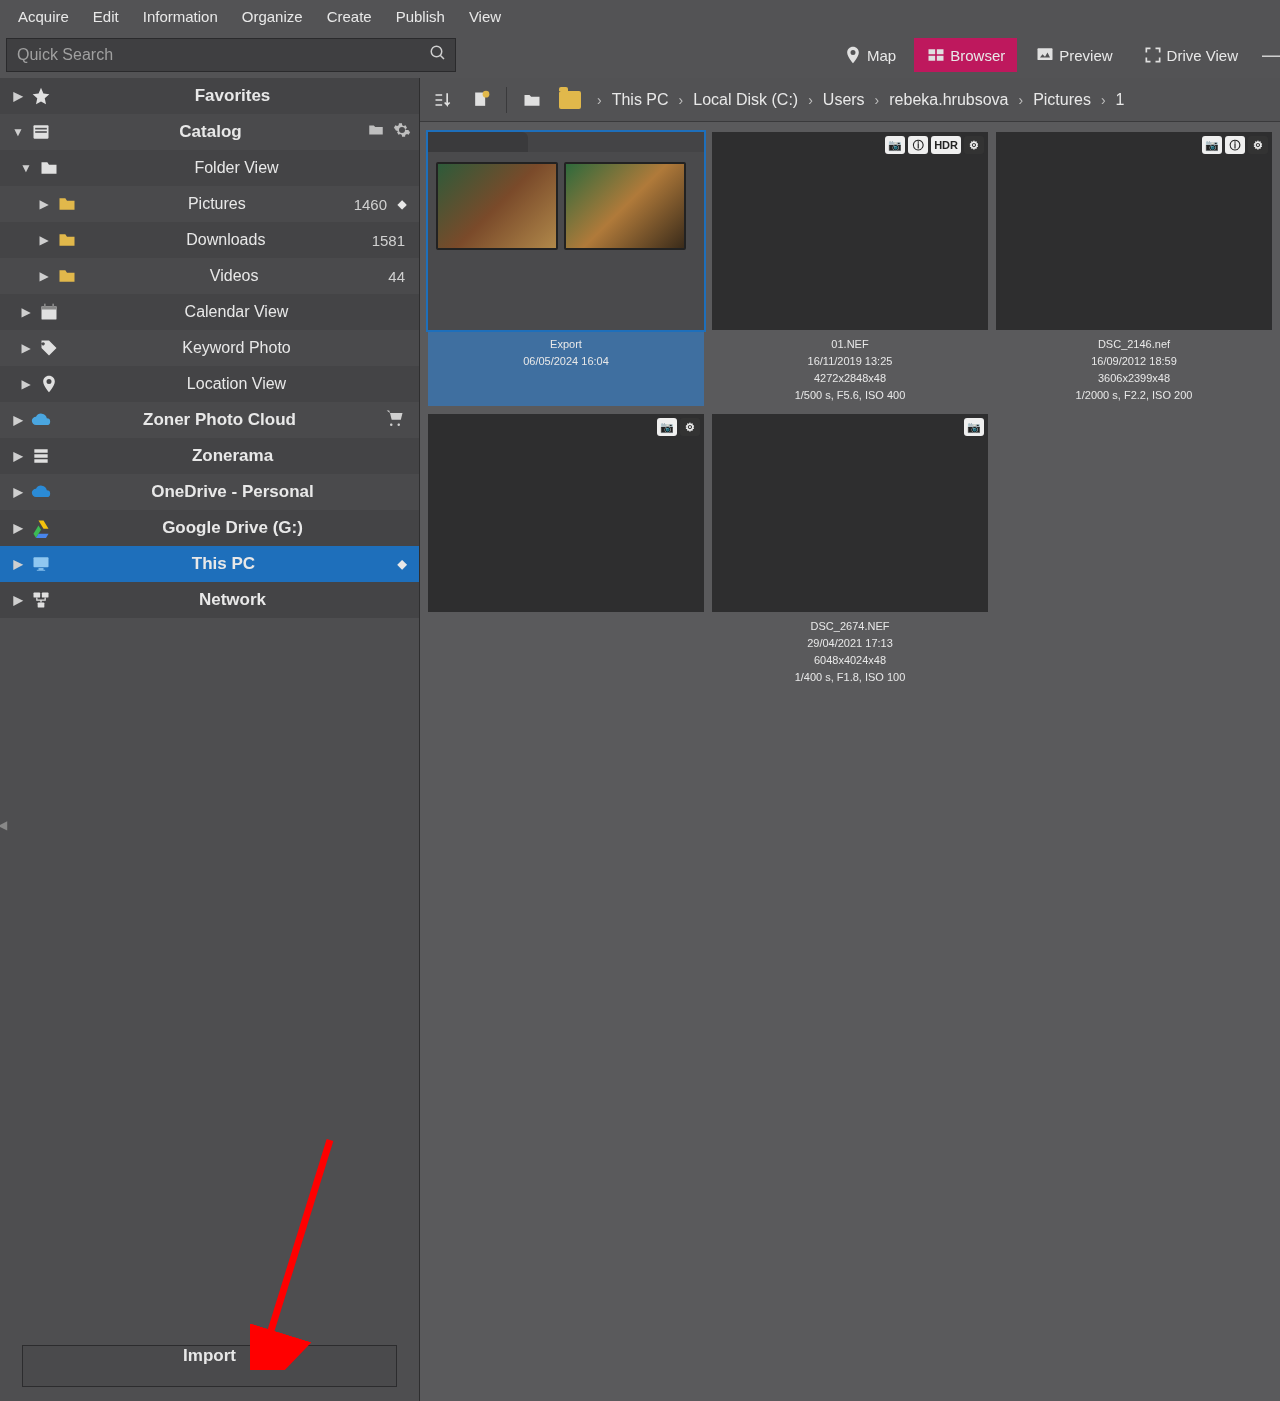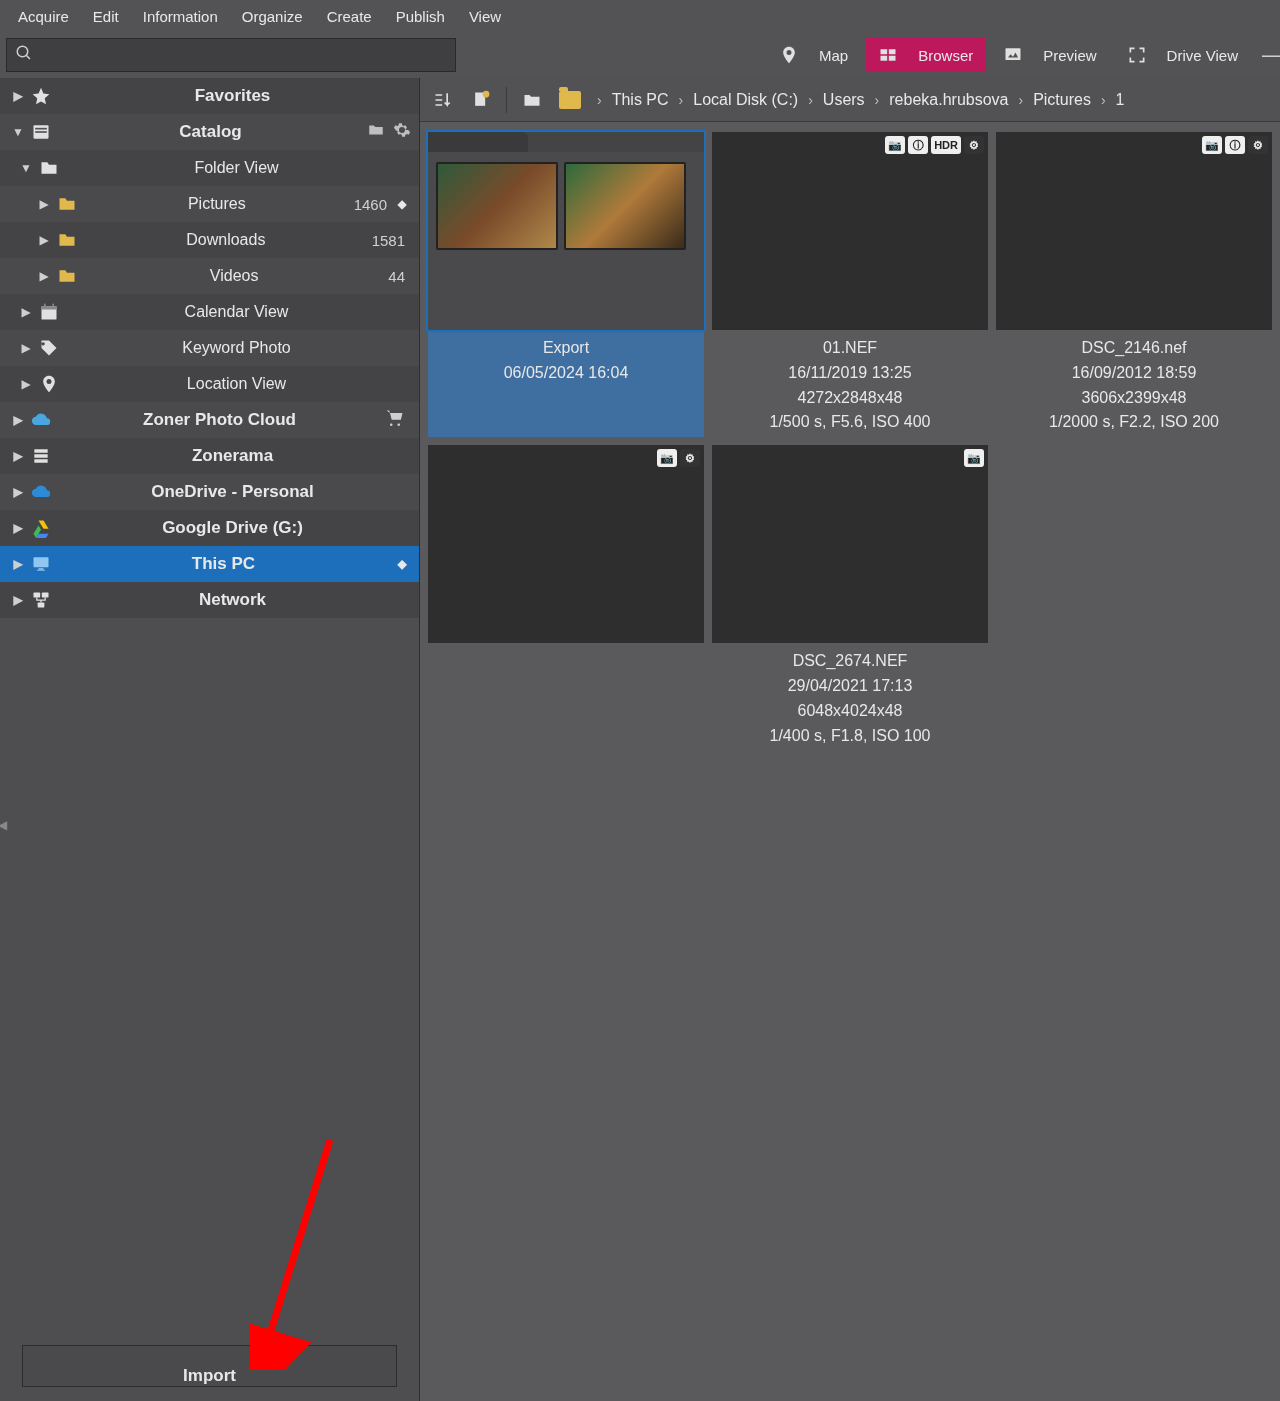--- a/index.html
+++ b/index.html
@@ -45,21 +45,21 @@
     padding:0 8px;border:1px solid #2a2a2c;
   }
   .search-wrap input{
     flex:1;background:transparent;border:none;outline:none;
     color:var(--text);font-size:16px;
   }
   .search-wrap input::placeholder{color:#a0a0a0;}
   .search-wrap .icon{color:#cfcfcf;font-size:18px;}
   .spacer{flex:1;}
   .view-btn{
-    display:flex;align-items:center;gap:20px;
+    display:flex;align-items:center;gap:4px;
     padding:6px 12px;cursor:pointer;color:var(--text);
     height:34px;
   }
   .view-btn.active{background:#be185d;}
   .view-btn svg{width:20px;height:20px;fill:#e0e0e0;}
   
   .main{
     display:flex;height:calc(100% - 78px);
   }
   .sidebar{
@@ -88,21 +88,21 @@
   .section-actions svg{width:18px;height:18px;fill:#bfbfbf;}
   .cart-icon{margin-left:auto;margin-right:6px;}
   
   .tree-row:nth-child(odd){background:var(--bg-row-alt);}
   .tree-row:nth-child(even){background:var(--bg-row);}
   .tree-row.selected{background:var(--bg-selected)!important;}
   
   .import-bar{
     height:42px;margin:10px 22px 14px 22px;
     background:#4a4a4c;border:1px solid #2c2c2e;
-    display:flex;align-items:flex-end;justify-content:center;
+    display:flex;align-items:flex-start;justify-content:center;
     font-size:17px;font-weight:600;cursor:pointer;
   }
   
   .collapse-tab{
     position:absolute;left:-2px;top:740px;width:10px;height:20px;
     color:#888;font-size:12px;
   }
   
   .content{
     flex:1;display:flex;flex-direction:column;
@@ -135,21 +135,21 @@
     align-items:center;
   }
   .thumb .img-box{
     width:276px;height:198px;background:#2e2e2f;
     position:relative;overflow:hidden;
   }
   .thumb.selected .img-box{outline:2px solid var(--bg-selected);}
   .thumb.selected{background:var(--thumb-sel);padding-bottom:6px;}
   .thumb .meta{
     text-align:center;padding:6px 4px 2px;line-height:1.55;
-    font-size:16px;color:var(--text);width:100%;
+    font-size:11px;color:var(--text);width:100%;
   }
   .thumb .meta .name{white-space:nowrap;overflow:hidden;text-overflow:ellipsis;}
   .badge-row{
     position:absolute;top:4px;right:4px;display:flex;gap:3px;
   }
   .badge{
     background:#efefef;color:#222;border-radius:3px;
     font-size:11px;font-weight:600;height:18px;min-width:20px;
     display:flex;align-items:center;justify-content:center;padding:0 3px;
   }
@@ -193,20 +193,21 @@
   <div class="menu-item">Edit</div>
   <div class="menu-item">Information</div>
   <div class="menu-item">Organize</div>
   <div class="menu-item">Create</div>
   <div class="menu-item">Publish</div>
   <div class="menu-item">View</div>
 </div>
 
 <div class="toolbar">
   <div class="search-wrap">
+    <input type="text" placeholder="Quick Search" style="">
     <span class="icon">
       <svg viewBox="0 0 24 24" width="18" height="18" fill="none" stroke="#cfcfcf" stroke-width="2">
           <circle cx="10" cy="10" r="7"></circle>
           <line x1="20" y1="20" x2="15" y2="15"></line>
         </svg>
     </span>
   </div>
   <div class="spacer"></div>
   <div class="view-btn">
     <svg viewBox="0 0 24 24">

